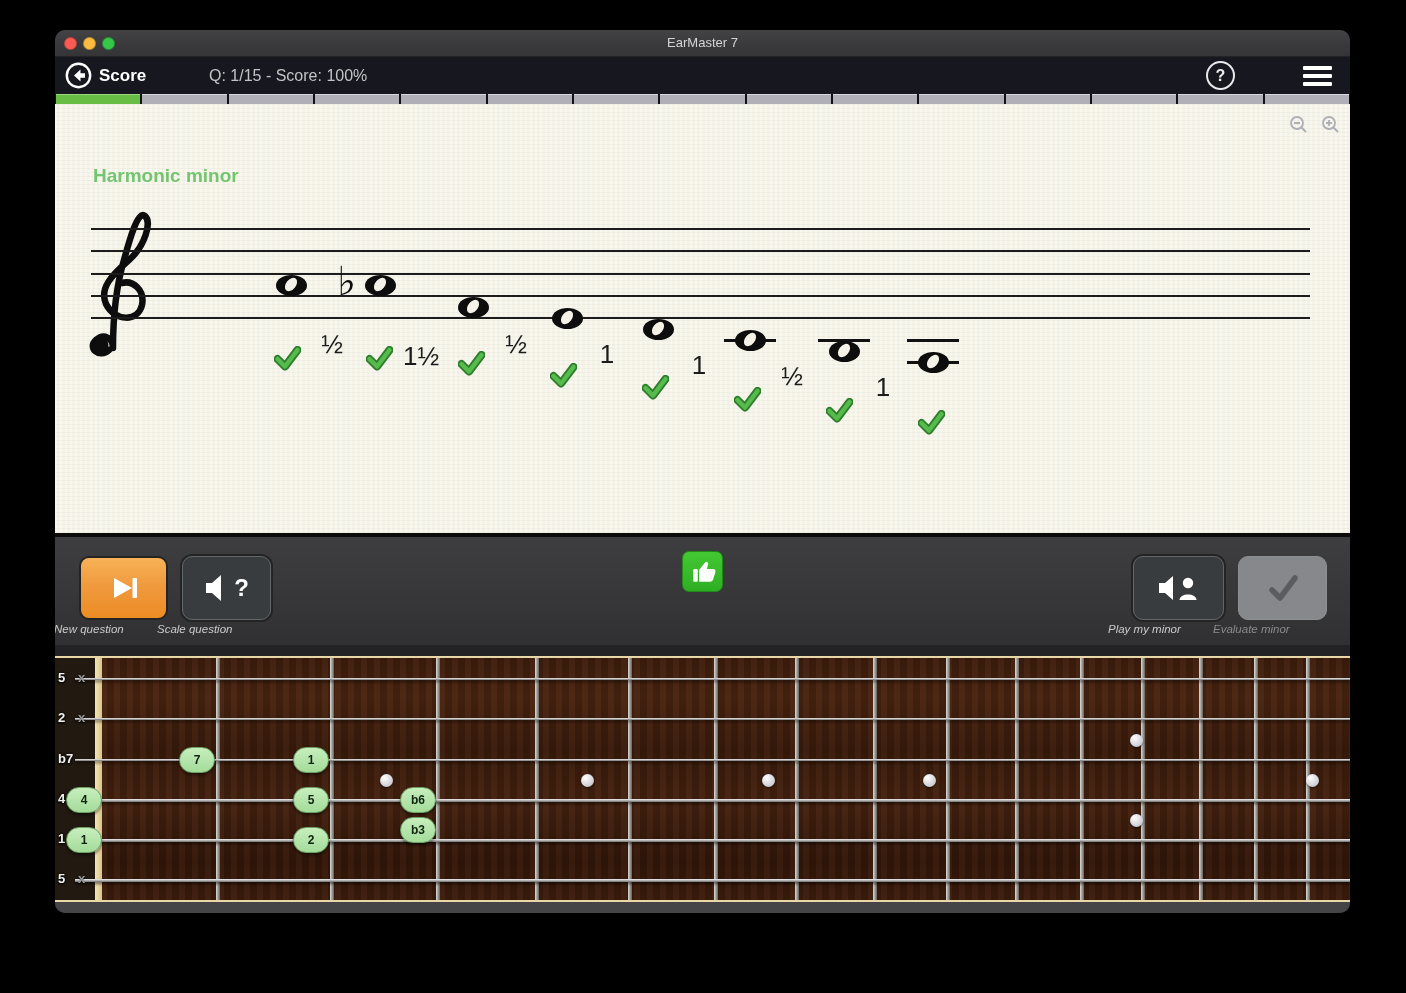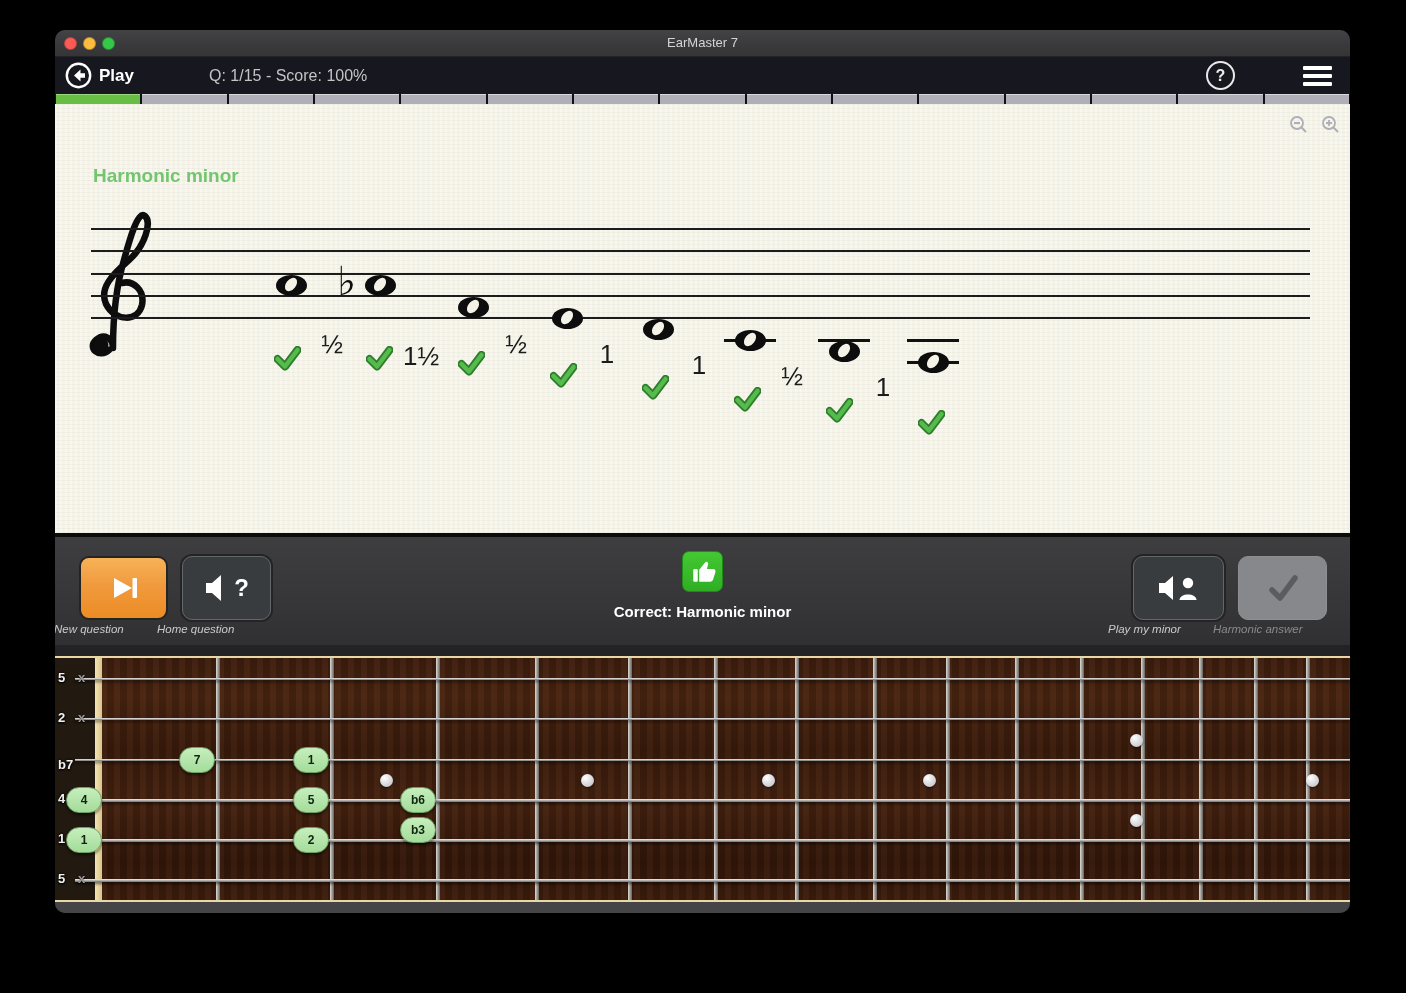--- a/index.html
+++ b/index.html
@@ -108,21 +108,21 @@
     <span class="tl green"></span>
     <div class="apptitle">EarMaster 7</div>
   </div>
 
   <div class="navbar">
     <div class="home-btn">
       <svg width="27" height="27" viewBox="0 0 27 27">
         <circle cx="13.5" cy="13.5" r="11.7" fill="none" stroke="#fff" stroke-width="2.4"></circle>
         <path d="M15.5 7.5 L9 13.5 L15.5 19.5 L15.5 15.8 L20 15.8 L20 11.2 L15.5 11.2 Z" fill="#fff"></path>
       </svg>
-      <span class="label">Play</span>
+      <span class="label">Score</span>
     </div>
     <div class="nav-status">Q: 1/15 - Score: 100%</div>
     <div class="help-btn">?</div>
     <div class="menu-btn">
       <div class="bar"></div>
       <div class="bar"></div>
       <div class="bar"></div>
     </div>
   </div>
 
@@ -236,45 +236,44 @@
       </svg>
     </div>
     <div class="ctl-label" style="left:-1px;">New question</div>
 
     <div class="ctl-btn dark" style="left:127px;">
       <svg width="26" height="30" viewBox="0 0 26 30">
         <path d="M2 10 L8 10 L17 2 L17 28 L8 20 L2 20 Z" fill="#fff"></path>
       </svg>
       <span class="qmark">?</span>
     </div>
-    <div class="ctl-label" style="left:102px;">Home question</div>
+    <div class="ctl-label" style="left:102px;">Scale question</div>
 
     <div class="thumb-box">
       <svg width="30" height="30" viewBox="0 0 40 40">
         <rect x="7" y="16" width="6" height="17" rx="1.5" fill="#fff"></rect>
         <path d="M15 33 L15 17 L22.5 7.5 C24 5.5 27.5 6.5 26.8 9.8 L25.2 16 L33.5 16 C36 16 37.2 18.2 36.5 20.2 L33.6 29.8 C33 31.8 31.5 33 29.5 33 Z" fill="#fff"></path>
       </svg>
     </div>
-    <div class="result-text">Correct: Harmonic minor</div>
 
     <div class="ctl-btn dark" style="left:1078px;width:91px;">
       <svg width="42" height="30" viewBox="0 0 42 30">
         <path d="M1 10 L7 10 L15 3 L15 27 L7 20 L1 20 Z" fill="#fff"></path>
         <circle cx="30" cy="10" r="5.2" fill="#fff"></circle>
         <path d="M21.5 27 C21.5 19.5 38.5 19.5 38.5 27 Z" fill="#fff"></path>
       </svg>
     </div>
     <div class="ctl-label" style="left:1053px;">Play my minor</div>
 
     <div class="ctl-btn disabled" style="left:1183px;">
       <svg width="34" height="30" viewBox="0 0 34 30">
         <path d="M6 17 L14 25 L29 5" fill="none" stroke="#5b5c5f" stroke-width="5.5" stroke-linecap="round" stroke-linejoin="round"></path>
       </svg>
     </div>
-    <div class="ctl-label dim" style="left:1158px;">Harmonic answer</div>
+    <div class="ctl-label dim" style="left:1158px;">Evaluate minor</div>
   </div>
 
   <div class="fret-section">
     <div class="wood"></div>
     <div class="left-zone"></div>
     <div class="nut"></div>
     <div style="position:absolute;inset:0;">
         <div class="fret" style="left: 161px;"></div>
         <div class="fret" style="left: 275px;"></div>
         <div class="fret" style="left: 381px;"></div>
@@ -297,21 +296,21 @@
         <div class="inlay-dot" style="left: 1074.5px; top: 88.5px;"></div>
         <div class="inlay-dot" style="left: 1074.5px; top: 168.5px;"></div>
         <div class="inlay-dot" style="left: 1250.5px; top: 128.5px;"></div>
         <div class="gstring" style="top: 33px; height: 2px;"></div>
         <div class="string-label" style="top: 25px;">5</div>
         <div class="muted-x" style="top: 25px;">x</div>
         <div class="gstring" style="top: 73px; height: 2px;"></div>
         <div class="string-label" style="top: 65px;">2</div>
         <div class="muted-x" style="top: 65px;">x</div>
         <div class="gstring" style="top: 114px; height: 2px;"></div>
-        <div class="string-label" style="top: 106px; margin-top: 6px;">b7</div>
+        <div class="string-label" style="top: 106px;">b7</div>
         <div class="gstring" style="top: 153.5px; height: 3px;"></div>
         <div class="string-label" style="top: 146px;">4</div>
         <div class="gstring" style="top: 193.5px; height: 3px;"></div>
         <div class="string-label" style="top: 186px;">1</div>
         <div class="gstring" style="top: 233.5px; height: 3px;"></div>
         <div class="string-label" style="top: 226px;">5</div>
         <div class="muted-x" style="top: 226px;">x</div>
         <div class="marker" style="left: 124px; top: 102px;">7</div>
         <div class="marker" style="left: 238px; top: 102px;">1</div>
         <div class="marker" style="left: 11px; top: 142px;">4</div>

